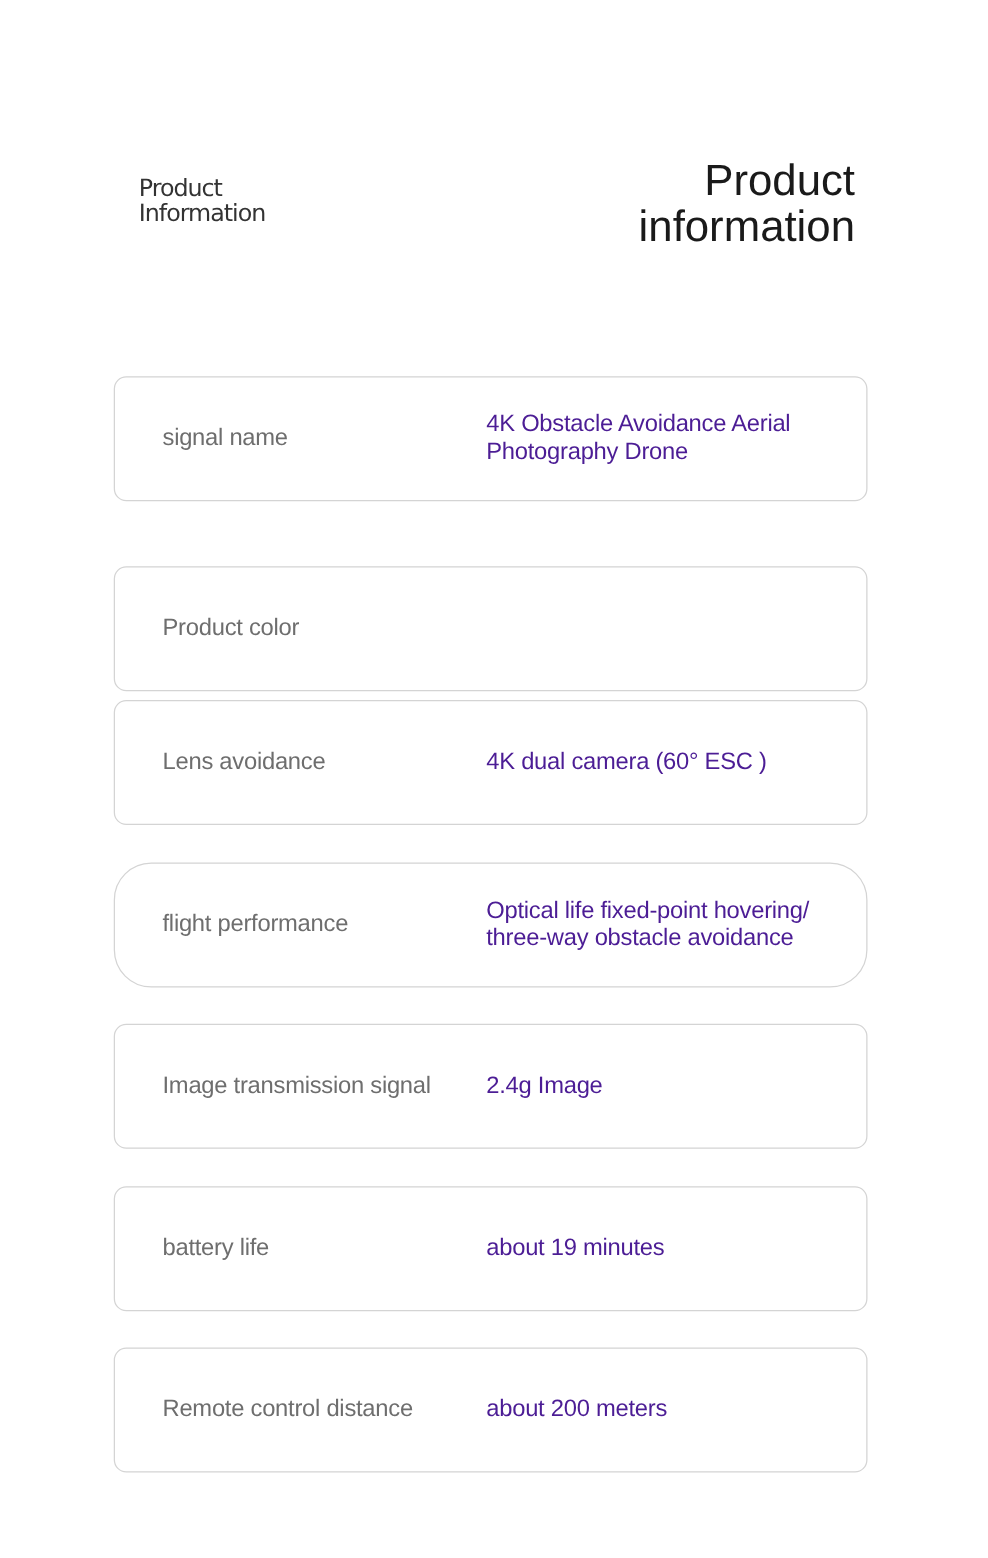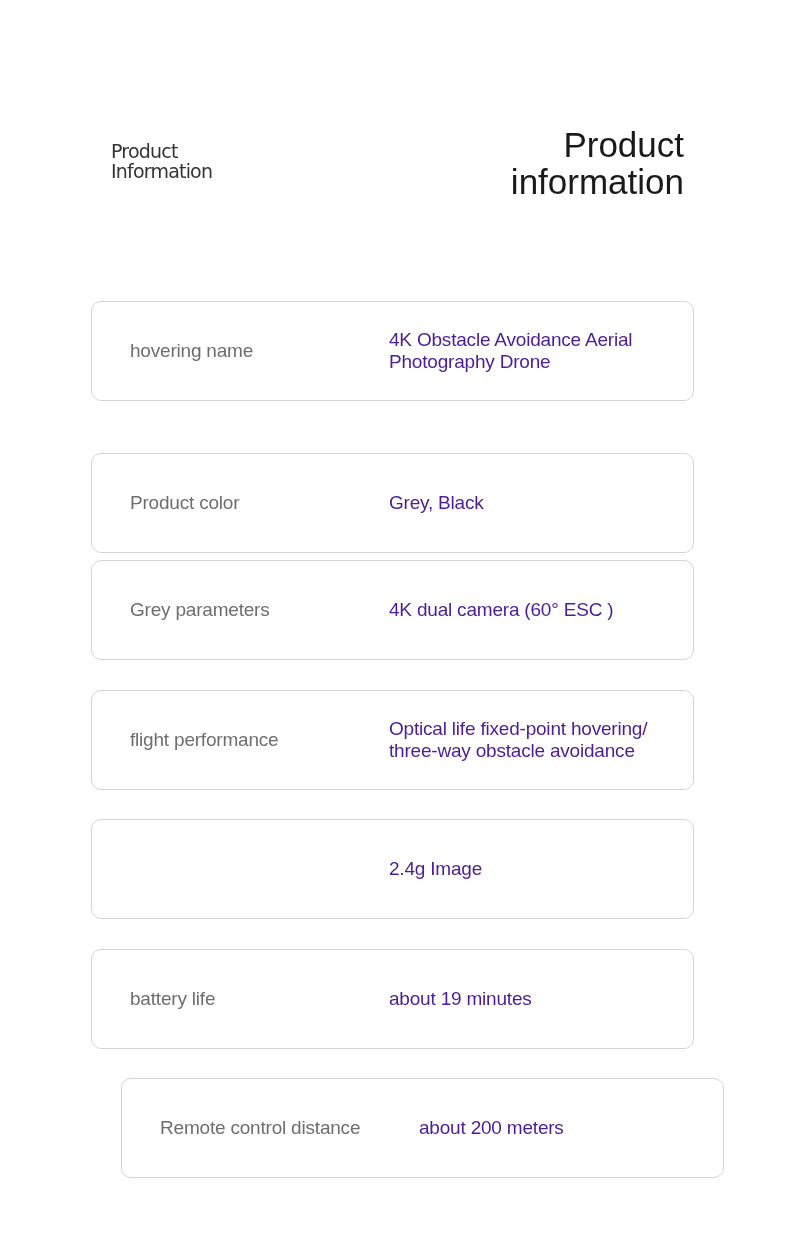--- a/index.html
+++ b/index.html
@@ -85,39 +85,39 @@
   <span>Information</span>
 </div>
 
 <div class="header-right">
   <span>Product</span>
   <span>information</span>
 </div>
 
 <div class="spec-list">
   <div class="spec-row" style="top:0px;">
-    <div class="spec-label">hovering name</div>
+    <div class="spec-label">signal name</div>
     <div class="spec-value">4K Obstacle Avoidance Aerial Photography Drone</div>
   </div>
   <div class="spec-row" style="top:130px;margin-top:22px;">
     <div class="spec-label">Product color</div>
-    <div class="spec-value">Grey, Black</div>
   </div>
   <div class="spec-row" style="top:259px;">
-    <div class="spec-label">Grey parameters</div>
+    <div class="spec-label">Lens avoidance</div>
     <div class="spec-value">4K dual camera (60° ESC )</div>
   </div>
-  <div class="spec-row" style="top:389px;">
+  <div class="spec-row" style="top:389px;border-radius:30px;">
     <div class="spec-label">flight performance</div>
     <div class="spec-value">Optical life fixed-point hovering/ three-way obstacle avoidance</div>
   </div>
   <div class="spec-row" style="top:518px;">
+    <div class="spec-label">Image transmission signal</div>
     <div class="spec-value">2.4g Image</div>
   </div>
   <div class="spec-row" style="top:648px;">
     <div class="spec-label">battery life</div>
     <div class="spec-value">about 19 minutes</div>
   </div>
-  <div class="spec-row" style="top:777px;margin-left:30px;">
+  <div class="spec-row" style="top:777px;">
     <div class="spec-label">Remote control distance</div>
     <div class="spec-value">about 200 meters</div>
   </div>
 </div>
 
 </body></html>

